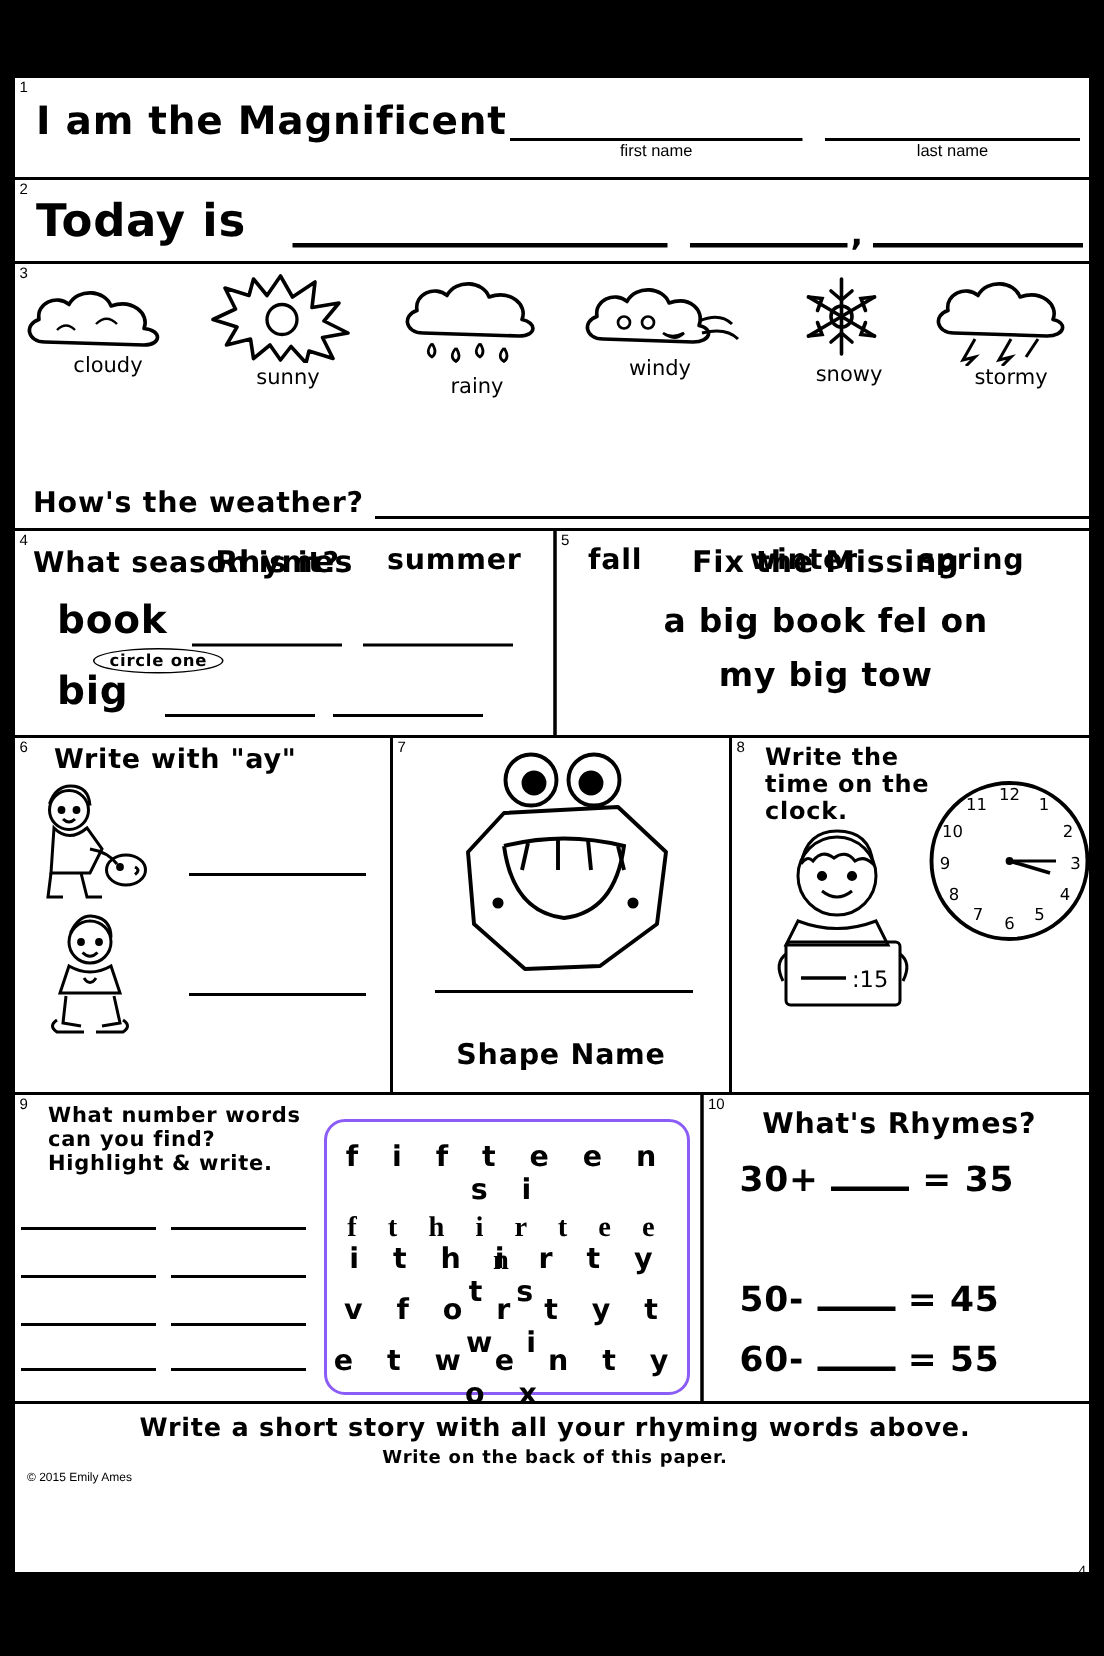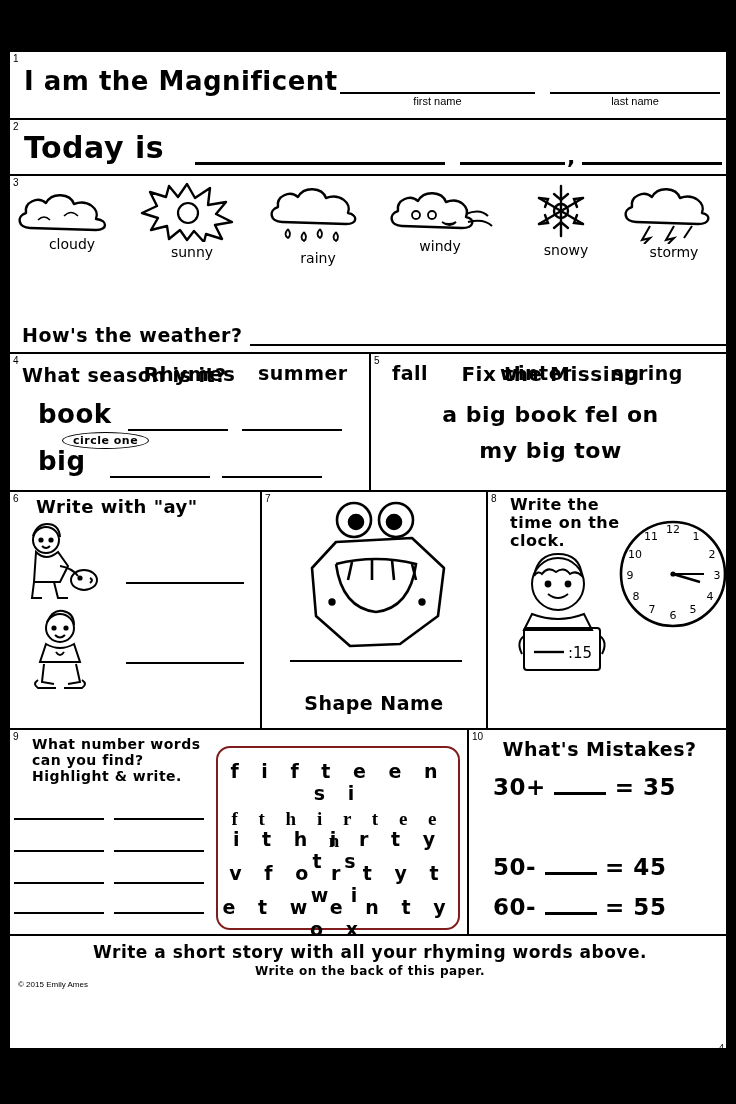--- a/index.html
+++ b/index.html
@@ -117,21 +117,21 @@
   #box8 { left: 476px; top: 438px; width: 246px; height: 240px; }
   #box8 .h { position: absolute; left: 22px; top: 4px; font-size: 16px; line-height: 18px; width: 125px; }
 
   
   #box9 { left: -2px; top: 676px; width: 461px; height: 208px; }
   #box9 .h { position: absolute; left: 22px; top: 6px; font-size: 14px; line-height: 16px; width: 170px; }
   #box9 .wl { position: absolute; border-bottom: 2px solid #000; width: 90px; }
   .grid-box {
     position: absolute; left: 206px; top: 16px;
     width: 240px; height: 180px;
-    border: 2px solid #7f1d1d; border-radius: 14px;
+    border: 2px solid #8b5cf6; border-radius: 14px;
   }
   .grid-row { position: absolute; left: 0; width: 240px; text-align: center; font-size: 19px; letter-spacing: 8px; }
 
   
   #box10 { left: 457px; top: 676px; width: 265px; height: 208px; }
   #box10 .h { position: absolute; width: 100%; top: 8px; text-align: center; font-size: 19px; }
   .eq { position: absolute; left: 24px; font-size: 23px; }
   .eq .blank { display: inline-block; width: 52px; border-bottom: 3px solid #000; }
 
   
@@ -390,21 +390,21 @@
       <div class="grid-row hand" style="top:12px;">f i f t e e n s i</div>
       <div class="grid-row hand" style="top:60px;font-family:Liberation Serif, serif;">f t h i r t e e n</div>
       <div class="grid-row hand" style="top:80px;">i t h i r t y t s</div>
       <div class="grid-row hand" style="top:148px;">e t w e n t y o x</div>
       <div class="grid-row hand" style="top:114px;">v f o r t y t w i</div>
     </div>
   </div>
 
   <div class="box" id="box10">
     <span class="num">10</span>
-    <div class="h hand">What's Mistakes?</div>
+    <div class="h hand">What's Rhymes?</div>
 
     <div class="eq hand" style="top:44px;">
       <span>30+</span>
       <span class="blank"></span>
       <span>= 35</span>
     </div>
     <div class="eq hand" style="top:124px;">
       <span>50-</span>
       <span class="blank"></span>
       <span>= 45</span>

